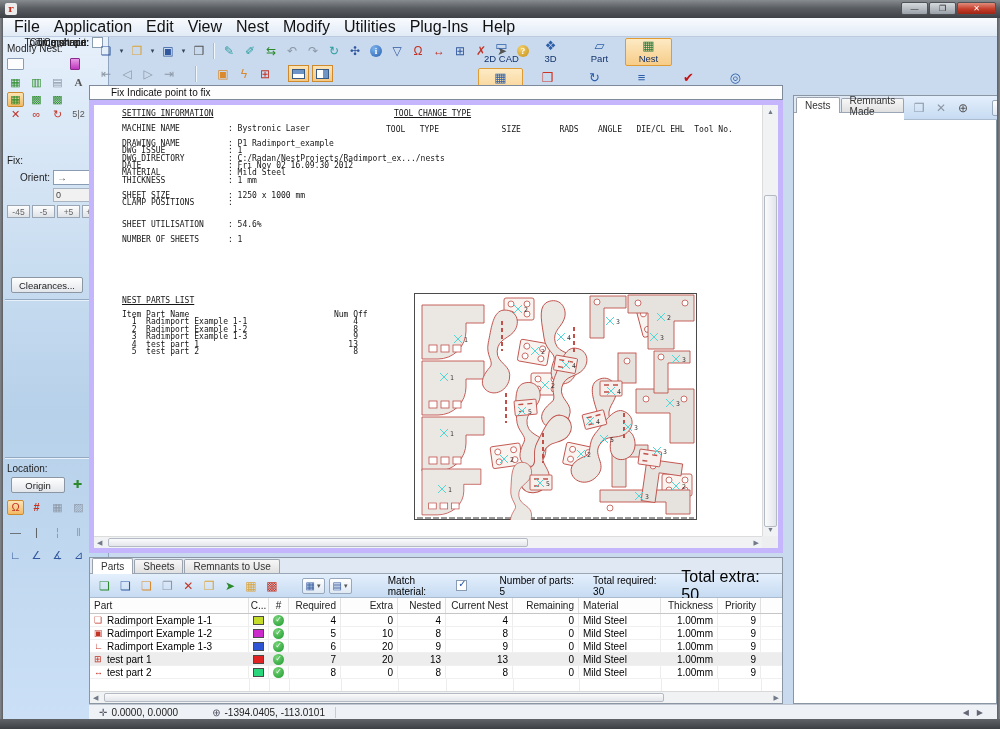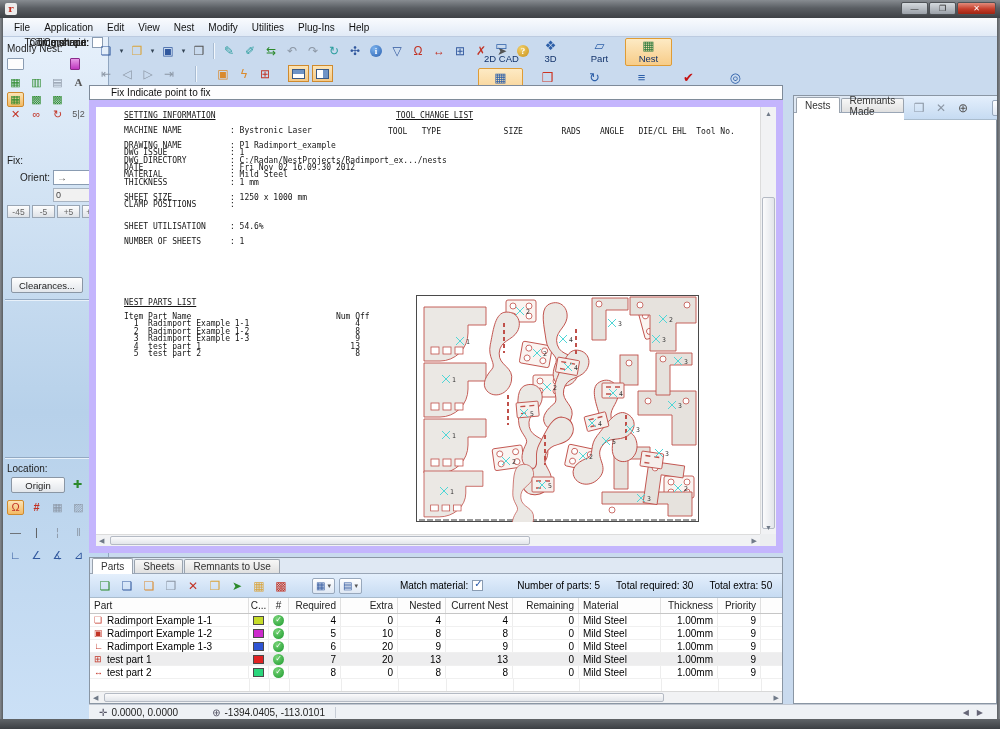--- a/index.html
+++ b/index.html
@@ -11,21 +11,21 @@
 .app-icon{width:12px;height:12px;background:#ececec;border-radius:2px;color:#c23325;font:bold 10px "DejaVu Serif",serif;text-align:center;line-height:12px;margin-right:5px;flex:none}
 .title-text{font-size:11px;white-space:nowrap;text-shadow:0 1px 1px #222}
 .winbtns{position:absolute;right:4px;top:2px;display:flex;gap:1px}
 .winbtn{width:27px;height:13px;font-size:8px;display:flex;align-items:center;justify-content:center;background:linear-gradient(#d5dade,#9aa0a8);border:1px solid #4e5256;border-radius:2px;color:#222}
 .winbtn.close{width:39px;background:linear-gradient(#e28c7c,#c53d2a 55%,#9e2413);color:#fff}
 .frame-l{position:absolute;left:0;top:18px;width:3px;height:701px;background:linear-gradient(90deg,#83878c,#5a5e62)}
 .frame-r{position:absolute;right:0;top:18px;width:3px;height:701px;background:linear-gradient(90deg,#5a5e62,#83878c)}
 .frame-b{position:absolute;left:0;top:719px;width:1000px;height:10px;background:linear-gradient(#606468,#3c3f43)}
 
 .menubar{position:absolute;left:3px;top:18px;width:994px;height:19px;background:linear-gradient(#f9fbfe,#e1eaf6);border-bottom:1px solid #bccbe0;display:flex;align-items:center;padding-left:4px;color:#111}
-.menu-item{padding:8px 7px;font-size:10px}
+.menu-item{padding:8px 7px;font-size:16px}
 
 .main-bg{position:absolute;left:3px;top:37px;width:994px;height:682px;background:#c9daee}
 
 .sidebar{position:absolute;left:3px;top:37px;width:106px;height:682px;background:linear-gradient(180deg,#e6f0fb,#b7d1ea 55%,#cbe0f6);border-right:1px solid #90a6c0;font-size:10px;color:#222}
 .sb-label{position:absolute;left:4px;font-size:10px}
 .pal-row{position:absolute;left:4px;display:flex;gap:4px;align-items:center}
 .tool{width:17px;height:15px;display:flex;align-items:center;justify-content:center;font-size:11px;line-height:1}
 .tool.sel{background:linear-gradient(#fce4b6,#f2ba64);border:1px solid #cf8a2e;border-radius:2px}
 .blank-btn{width:20px;height:12px;background:#fdfdfd;border:1px solid #8a9cb2;border-radius:1px}
 .door-icon{width:10px;height:12px;background:linear-gradient(#e79ae7,#bf37bf);border:1px solid #8a2a8a;border-radius:1px}
@@ -53,21 +53,21 @@
 .wt-inner{width:13px;height:10px;background:#fff;border:1px solid #3a5a86;position:relative}
 .wt-h::before{content:"";position:absolute;left:0;top:0;right:0;height:4px;background:#6f94c6}
 .wt-v::before{content:"";position:absolute;right:0;top:0;bottom:0;width:5px;background:#6f94c6}
 .bigrow{position:absolute;display:flex;gap:2px}
 .bigbtn{width:47px;height:28px;display:flex;flex-direction:column;align-items:center;justify-content:center;font-size:9.5px;color:#13336b;border:1px solid transparent;background:transparent;gap:1px}
 .bigbtn .g{font-size:13px;line-height:12px}
 .bigbtn.active{background:linear-gradient(#fdeac4,#f7cc88);border:1px solid #df9c35;border-radius:2px}
 
 .prompt{position:absolute;left:89px;top:85px;width:694px;height:15px;background:#fdfdfe;border:1px solid #7e8a99;font-size:10px;display:flex;align-items:center;padding-left:21px;color:#111}
 
-.doc-wrap{position:absolute;left:89px;top:100px;width:694px;height:453px;border:7px solid #c4b5fd;background:#f97316}
+.doc-wrap{position:absolute;left:89px;top:100px;width:694px;height:453px;border:5px solid #c4b5fd;background:#f97316}
 .doc-canvas{position:absolute;left:0;top:0;right:16px;bottom:12px;overflow:hidden;background:#fff}
 .rep{position:absolute;font-family:"DejaVu Sans Mono",monospace;font-size:8px;line-height:7.4px;color:#151515;white-space:pre}
 .rep-title{text-decoration:underline}
 
 .vscroll{position:absolute;right:0;top:0;width:16px;bottom:12px;background:#f1f2f4;border-left:1px solid #dcdcdc}
 .hscroll{position:absolute;left:0;bottom:0;right:16px;height:12px;background:#f1f2f4;border-top:1px solid #dcdcdc}
 .sc-arrow{position:absolute;color:#707a88;font-size:7px;line-height:1;text-align:center}
 .thumb{position:absolute;background:linear-gradient(90deg,#fbfbfc,#e2e5ea);border:1px solid #b4bac4;border-radius:2px}
 .thumb.h{background:linear-gradient(#fbfbfc,#e2e5ea)}
 .corner{position:absolute;right:0;bottom:0;width:16px;height:12px;background:#eceef0}
@@ -452,21 +452,21 @@
 MATERIAL              : Mild Steel
 THICKNESS             : 1 mm
 
 SHEET SIZE            : 1250 x 1000 mm
 CLAMP POSITIONS       :
 
 
 SHEET UTILISATION     : 54.6%
 
 NUMBER OF SHEETS      : 1</pre>
-    <div class="rep rep-title" style="left:300px;top:5px">TOOL CHANGE LIST</div>
+    <div class="rep rep-title" style="left:300px;top:5px">TOOL CHANGE TYPE</div>
     <pre class="rep" style="left:292px;top:21px">TOOL   TYPE             SIZE        RADS    ANGLE   DIE/CL EHL  Tool No.</pre>
     <div class="rep rep-title" style="left:28px;top:192px">NEST PARTS LIST</div>
     <pre class="rep" style="left:28px;top:206px">Item Part Name                              Num Off
   1  Radimport Example 1-1                      4
   2  Radimport Example 1-2                      8
   3  Radimport Example 1-3                      9
   4  test part 1                               13
   5  test part 2                                8</pre>
 
     <svg class="nest-svg" viewBox="0 0 283 227">
@@ -675,21 +675,21 @@
         <i class="ic dgray" style="font-size:7px">▾</i>
       </span>
     <span style="width:30px"></span>
     <span style="font-size:10px">Match material:</span>
     <span class="cb on"></span>
     <span style="width:26px"></span>
     <span style="font-size:10px">Number of parts: 5</span>
     <span style="width:8px"></span>
     <span style="font-size:10px">Total required: 30</span>
     <span style="width:8px"></span>
-    <span style="font-size:10px">Total extra: 50</span>
+    <span style="font-size:16px">Total extra: 50</span>
   </div>
   <div class="hdr pp-head">
     <div class="hc w-part">Part</div>
     <div class="hc w-c ctr">C...</div>
     <div class="hc w-n ctr">#</div>
     <div class="hc w-req num">Required</div>
     <div class="hc w-ext num">Extra</div>
     <div class="hc w-nst num">Nested</div>
     <div class="hc w-cur num">Current Nest</div>
     <div class="hc w-rem num">Remaining</div>

